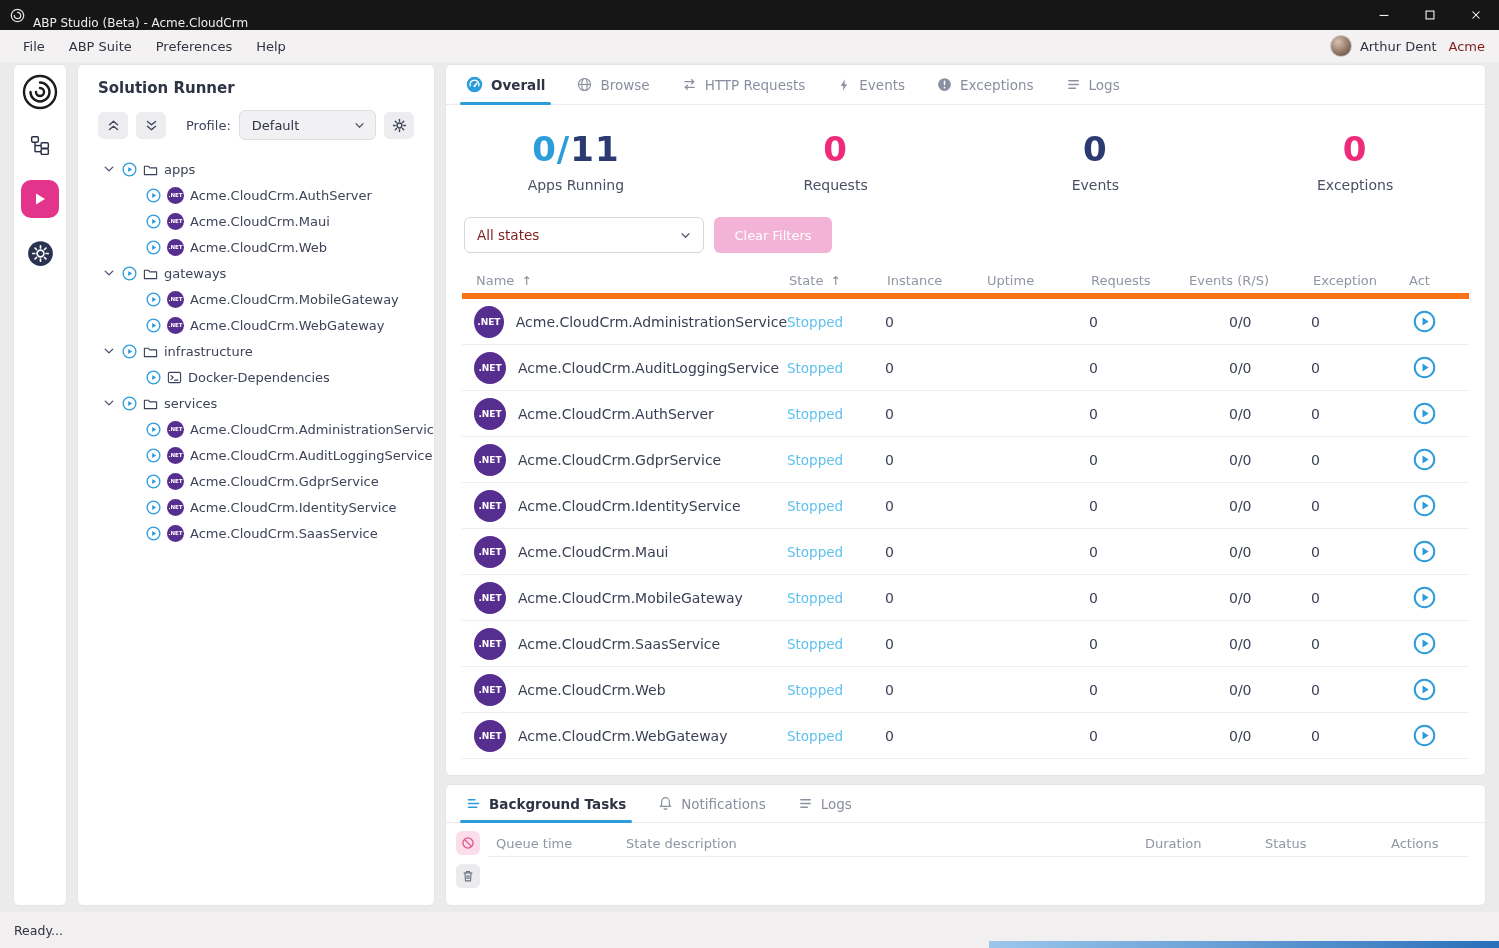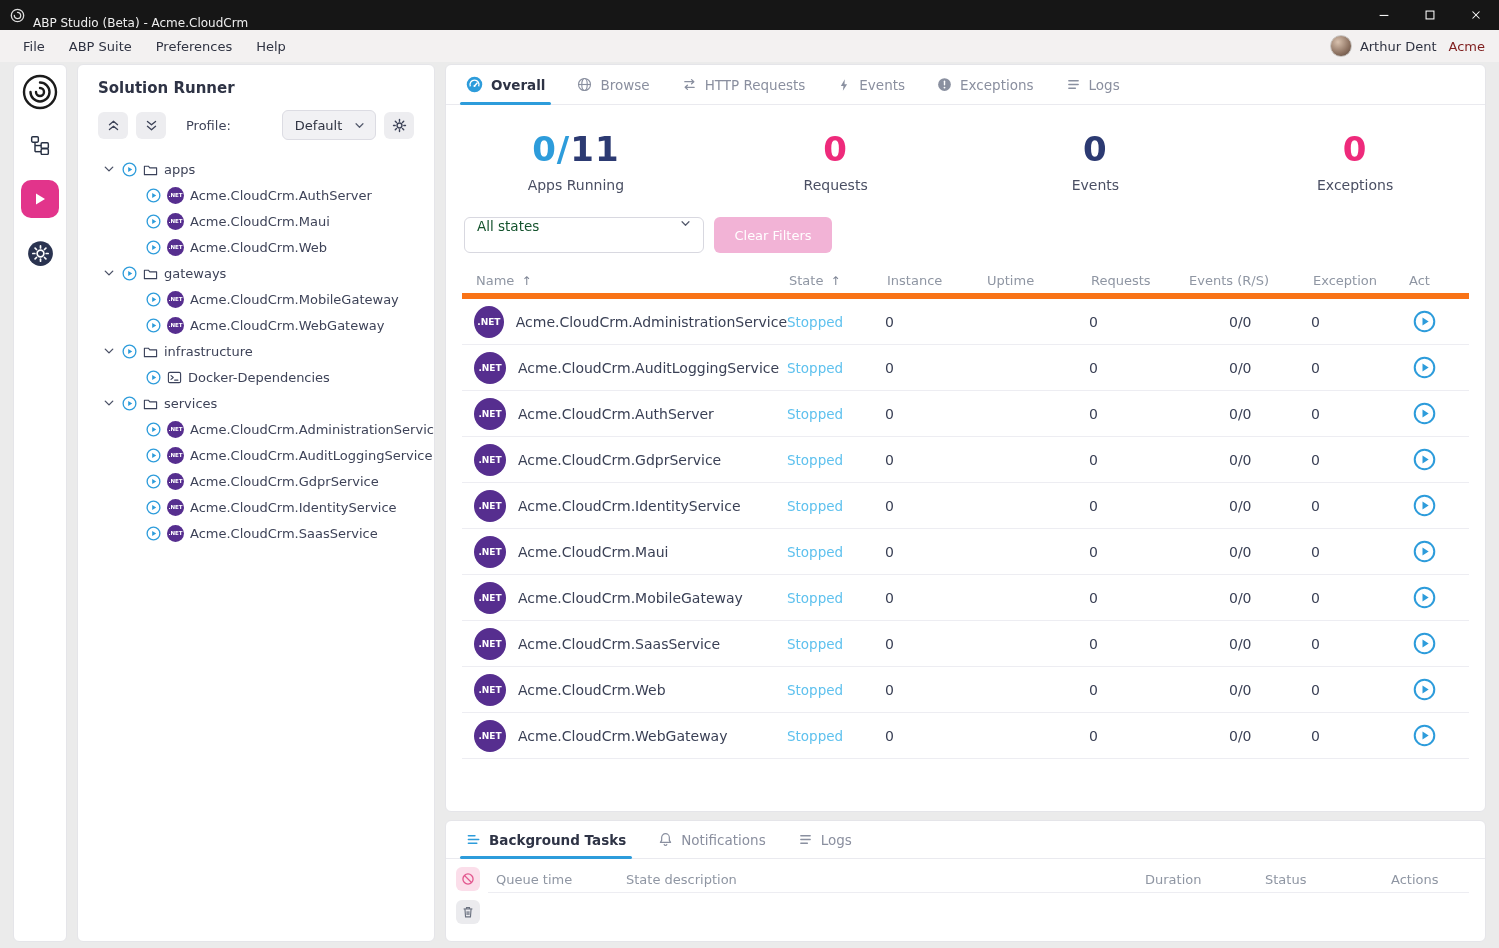--- a/index.html
+++ b/index.html
@@ -32,21 +32,21 @@
   .rail-btn { width:38px; height:38px; display:flex; align-items:center; justify-content:center; border-radius:10px; cursor:pointer; }
   .rail-btn.active { background:#e2348b; }
   .rail-plain { width:30px; height:30px; display:flex; align-items:center; justify-content:center; cursor:pointer; }
 
   
   .runner { width:358px; display:flex; flex-direction:column; padding-top:14px; flex:0 0 auto; }
   .runner-title { font-size:15px; font-weight:bold; color:#2e3345; padding:0 20px 13px; }
   .runner-toolbar { display:flex; align-items:center; gap:8px; padding:0 20px 8px; }
   .tool-btn { width:30px; height:27px; background:#ededf0; border:none; border-radius:6px; display:flex; align-items:center; justify-content:center; cursor:pointer; flex:0 0 auto; }
   .profile-label { font-size:13px; color:#3e4358; margin-left:12px; }
-  .profile-select { flex:1; height:30px; background:#f1f1f4; border:1px solid #dcdce3; border-radius:6px; display:flex; align-items:center; justify-content:space-between; padding:0 10px 0 12px; font-size:13px; color:#2f3342; cursor:pointer;margin-left:43px; }
+  .profile-select { flex:1; height:30px; background:#f1f1f4; border:1px solid #dcdce3; border-radius:6px; display:flex; align-items:center; justify-content:space-between; padding:0 10px 0 12px; font-size:13px; color:#2f3342; cursor:pointer; }
   .tree { flex:1; overflow:hidden; padding-top:8px; }
   .t-row { height:26px; display:flex; align-items:center; font-size:13px; color:#3e4358; cursor:pointer; white-space:nowrap; }
   .t-row > * { margin-right:6px; flex:0 0 auto; }
   .t-root { padding-left:24px; }
   .t-group { padding-left:24px; }
   .t-leaf { padding-left:68px; }
   .t-chev { width:14px; display:flex; justify-content:center; }
   .ticon { display:flex; align-items:center; }
   .dotnet-chip { width:17px; height:17px; border-radius:50%; background:#562e8f; color:#fff; font-size:5.5px; font-weight:bold; display:flex; align-items:center; justify-content:center; letter-spacing:0; }
   .dotnet-chip.big { width:32px; height:32px; font-size:9px; }
@@ -62,21 +62,21 @@
   .tab.active::after { content:""; position:absolute; left:2px; right:2px; bottom:-1px; height:3px; background:#2d9cdb; border-radius:2px; }
 
   .stats { display:flex; padding:24px 0 20px; flex:0 0 auto; }
   .stat { flex:1; text-align:center; }
   .stat-value { font-size:34px; font-weight:bold; letter-spacing:1px; }
   .stat-label { font-size:14px; color:#4a4f63; margin-top:8px; }
 
   .filter-row { display:flex; gap:10px; padding:4px 18px 14px; flex:0 0 auto; }
   .search-input { flex:1; height:36px; background:#f1f1f4; border:1px solid #e2e2e8; border-radius:6px; padding:0 12px; font-family:inherit; font-size:13.5px; color:#3a4055; outline:none; }
   .search-input::placeholder { color:#9aa0ad; }
-  .state-select { width:240px; height:36px; background:#fff; border:1px solid #d8d8e0; border-radius:6px; display:flex; align-items:flex-start; justify-content:space-between; padding:0 12px; font-size:13.5px; color:#14532d; cursor:pointer; flex:0 0 auto; }
+  .state-select { width:240px; height:36px; background:#fff; border:1px solid #d8d8e0; border-radius:6px; display:flex; align-items:center; justify-content:space-between; padding:0 12px; font-size:13.5px; color:#7f1d1d; cursor:pointer; flex:0 0 auto; }
   .clear-btn { width:118px; height:36px; background:#f2b3d6; color:#ffffff; border:none; border-radius:6px; font-size:13px; font-family:inherit; flex:0 0 auto; }
 
   .apps-table { flex:1; overflow:hidden; padding:0 16px; }
   .tr { display:grid; grid-template-columns:1fr 98px 100px 104px 98px 124px 96px 62px; align-items:center; border-bottom:1px solid #ededf2; height:46px; font-size:14px; color:#3a4055; }
   .tr.head { height:32px; color:#8f96a3; font-size:13px; border-bottom:6px solid #f97316; }
   .tr.head > div { padding-left:2px; }
   .tr.head > div:first-child { padding-left:14px; }
   .cell-name { display:flex; align-items:center; gap:12px; padding-left:12px; overflow:hidden; }
   .c-state { color:#5ec1ee; font-size:13.5px; }
   .c-events { padding-left:42px; }
@@ -800,14 +800,18 @@
                 <div>Status</div>
                 <div>Actions</div>
               </div>
           </div>
         </div>
       </div>
 
     </div>
   </div>
 
+  <div class="statusbar">
+    <span>Ready...</span>
+    <div class="status-progress"></div>
+  </div>
 
 </div>
 
 </body></html>

